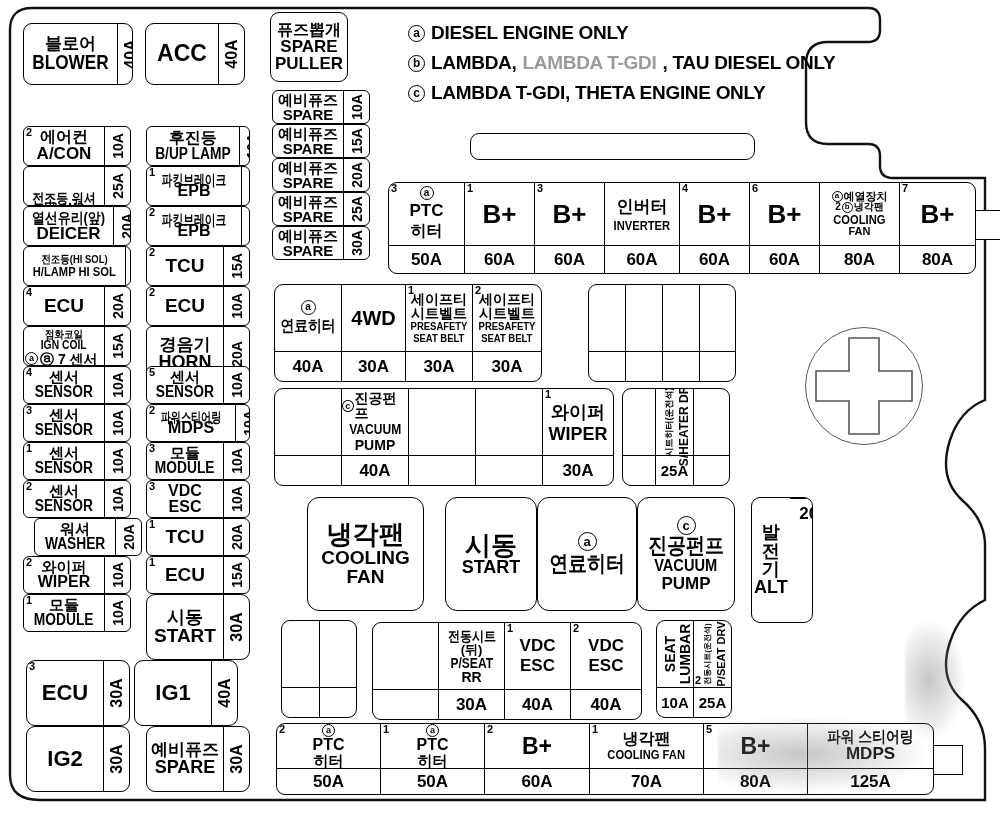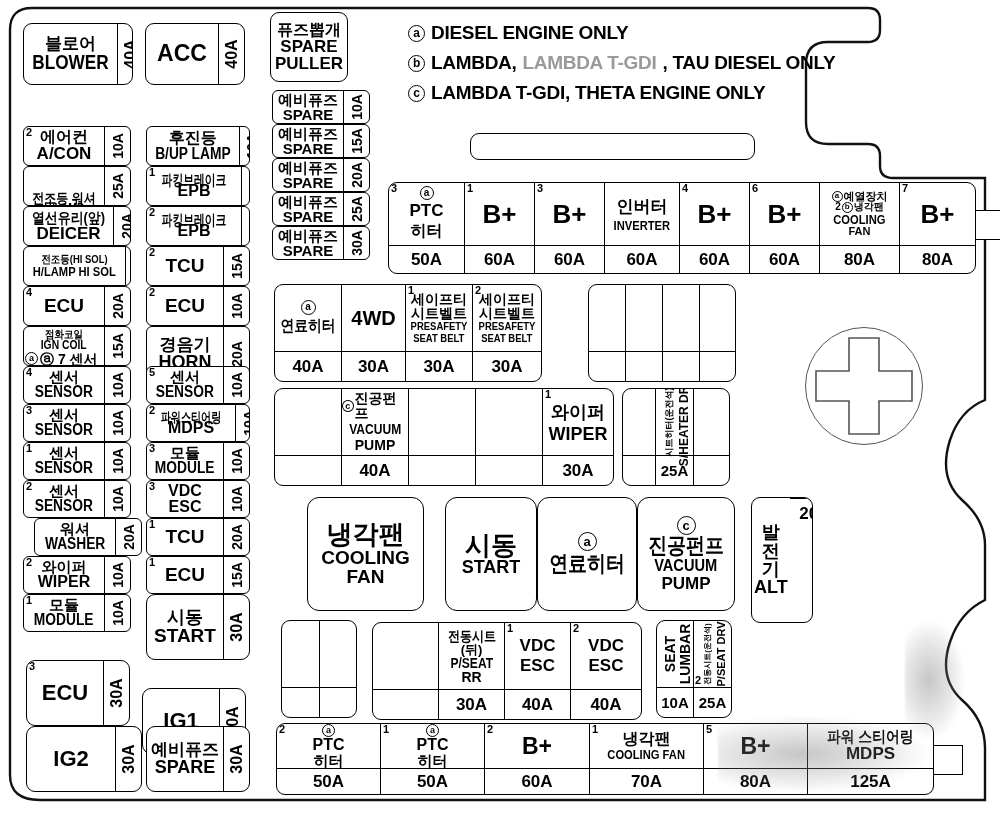--- a/index.html
+++ b/index.html
@@ -373,21 +373,21 @@
 
   <div class="cell r9" style="left:26px;top:660px;width:104px;height:66px;">
     <div class="body">
         <div class="idx">3</div>
       <div class="en t22">ECU</div>
       </div>
     <div class="amp-side t16">
         <span>30A</span>
       </div>
   </div>
-  <div class="cell r9" style="left:26px;top:726px;width:116px;height:66px;">
+  <div class="cell r9" style="left:26px;top:726px;width:104px;height:66px;">
     <div class="body">
         <div class="en t22">IG2</div>
       </div>
     <div class="amp-side t16">
         <span>30A</span>
       </div>
   </div>
 
   <div class="cell r6" style="left:146px;top:126px;width:104px;height:40px;">
     <div class="body">
@@ -506,21 +506,21 @@
 
   <div class="cell r9" style="left:146px;top:594px;width:104px;height:66px;">
     <div class="body">
         <div class="kr t18">시동</div>
       <div class="en t19" style="font-size:19px;">START</div>
       </div>
     <div class="amp-side t16">
         <span>30A</span>
       </div>
   </div>
-  <div class="cell r9" style="left:142px;top:660px;width:104px;height:66px;margin-top:28px;">
+  <div class="cell r9" style="left:134px;top:660px;width:104px;height:66px;">
     <div class="body">
         <div class="en t22">IG1</div>
       </div>
     <div class="amp-side t16">
         <span>40A</span>
       </div>
   </div>
   <div class="cell r9" style="left:146px;top:726px;width:104px;height:66px;">
     <div class="body">
         <div class="kr t17">예비퓨즈</div>

